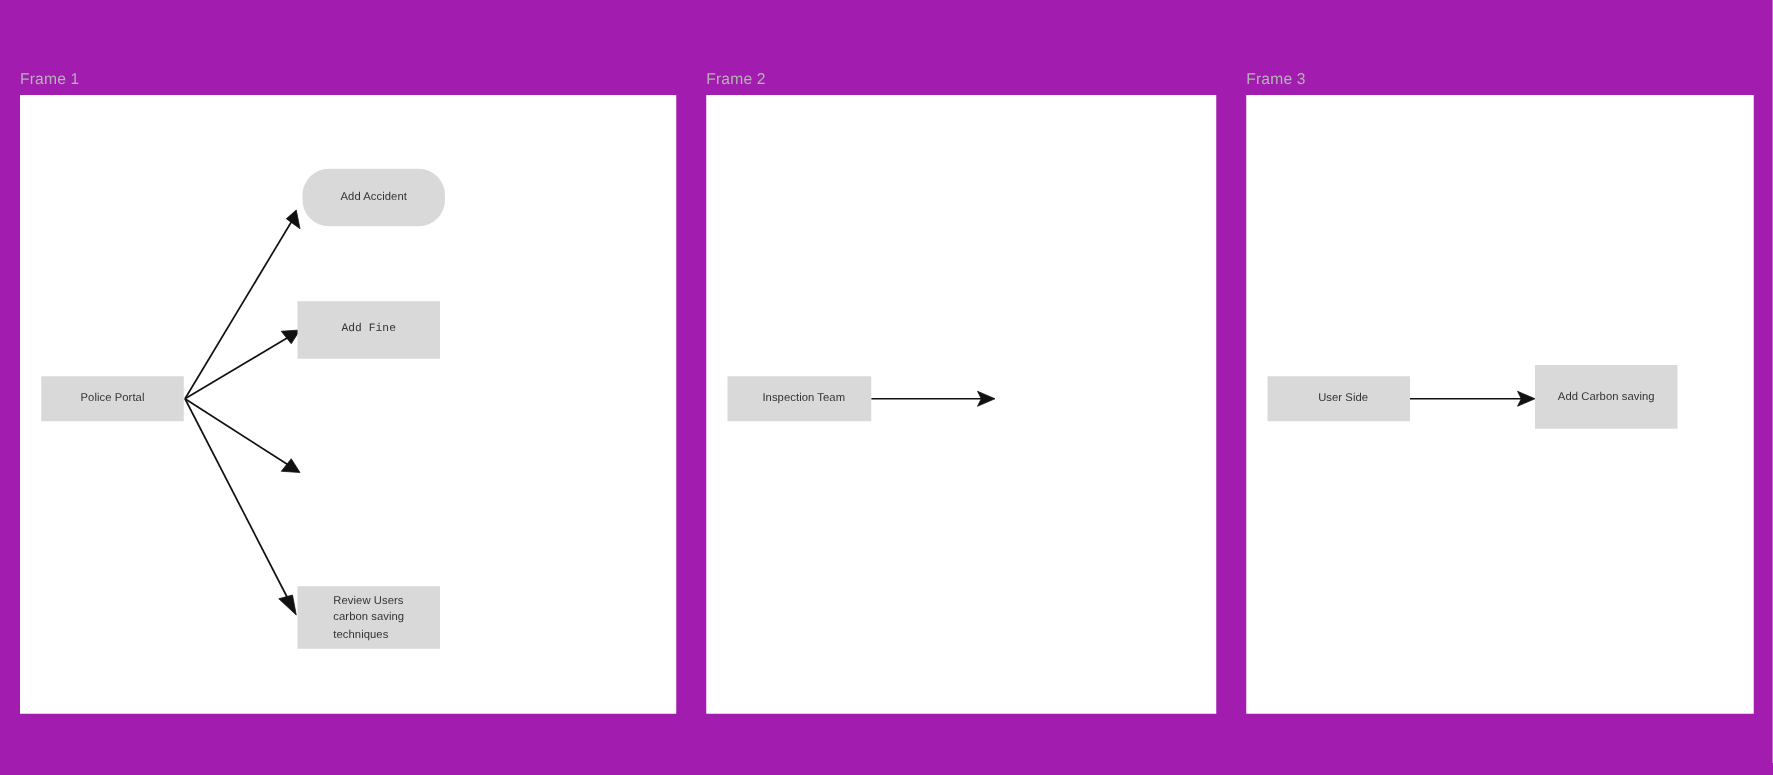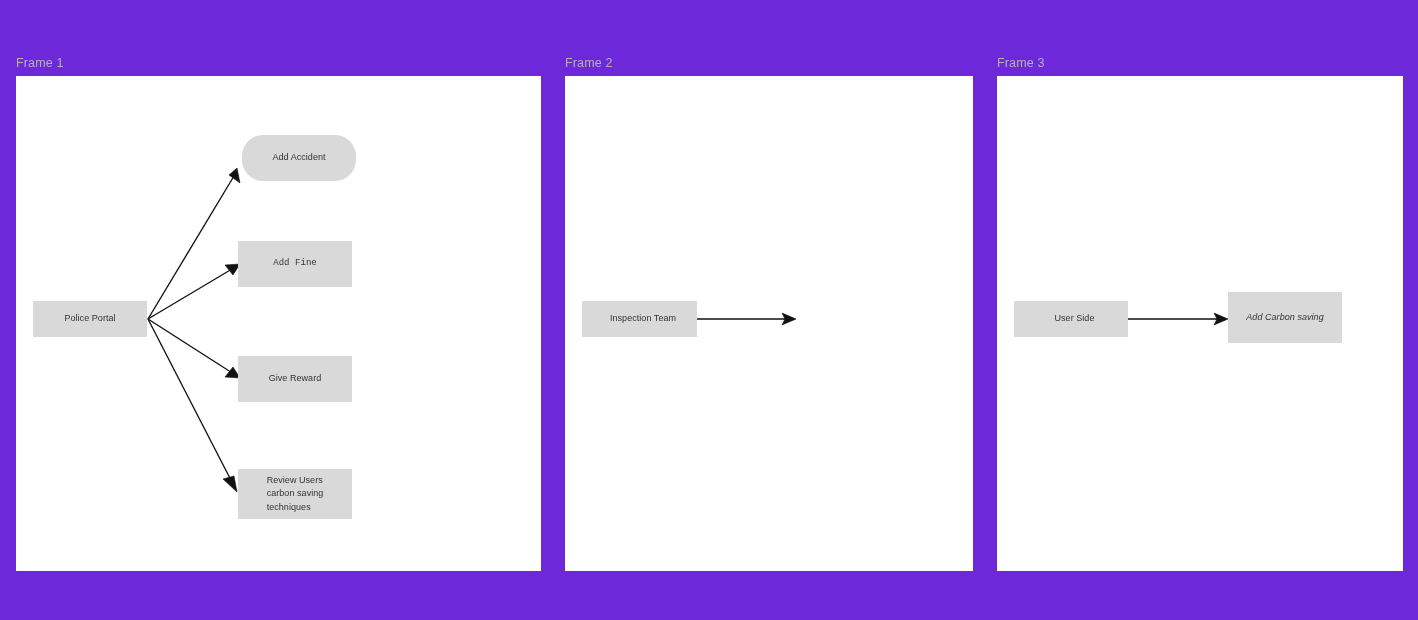--- a/index.html
+++ b/index.html
@@ -12,21 +12,21 @@
     width: 1418px;
     height: 620px;
     overflow: hidden;
     font-family: "Liberation Sans", sans-serif;
     -webkit-font-smoothing: antialiased;
   }
   .canvas {
     position: relative;
     width: 1418px;
     height: 620px;
-    background: #6d28d9;
+    background: #a21caf;
   }
   .frame {
     position: absolute;
   }
   .frame-label {
     position: absolute;
     top: -19px;
     left: 0;
     font-size: 12.5px;
     color: #b3b3b3;
@@ -117,23 +117,20 @@
     </div>
 
     <div class="node" style="left:226px; top:59px; width:114px; height:46px;border-radius:21px;">
       <span class="label">Add Accident</span>
     </div>
 
     <div class="node" style="left:222px; top:165px; width:114px; height:46px;font-family:Liberation Mono, monospace;">
       <span class="label">Add Fine</span>
     </div>
 
-    <div class="node" style="left:222px; top:280px; width:114px; height:46px;">
-      <span class="label">Give Reward</span>
-    </div>
 
     <div class="node multiline" style="left:222px; top:393px; width:114px; height:50px;">
       <span class="label">Review Users
 carbon saving
 techniques</span>
     </div>
   </div>
 
   <div class="frame" style="left:565px; top:76px; width:408px; height:495px;">
     <div class="frame-label">Frame 2</div>
@@ -160,18 +157,18 @@
       <g>
         <line class="edge-line" x1="131" y1="243" x2="227" y2="243"></line>
         <polygon class="edge-head" points="231,243 217,237 220,243 217,249"></polygon>
       </g>
     </svg>
 
     <div class="node" style="left:17px; top:225px; width:114px; height:36px;padding-left:11px;">
       <span class="label">User Side</span>
     </div>
 
-    <div class="node" style="left:231px; top:216px; width:114px; height:51px;font-style:italic;">
+    <div class="node" style="left:231px; top:216px; width:114px; height:51px;">
       <span class="label">Add Carbon saving</span>
     </div>
   </div>
 
 </div>
 
 </body></html>

